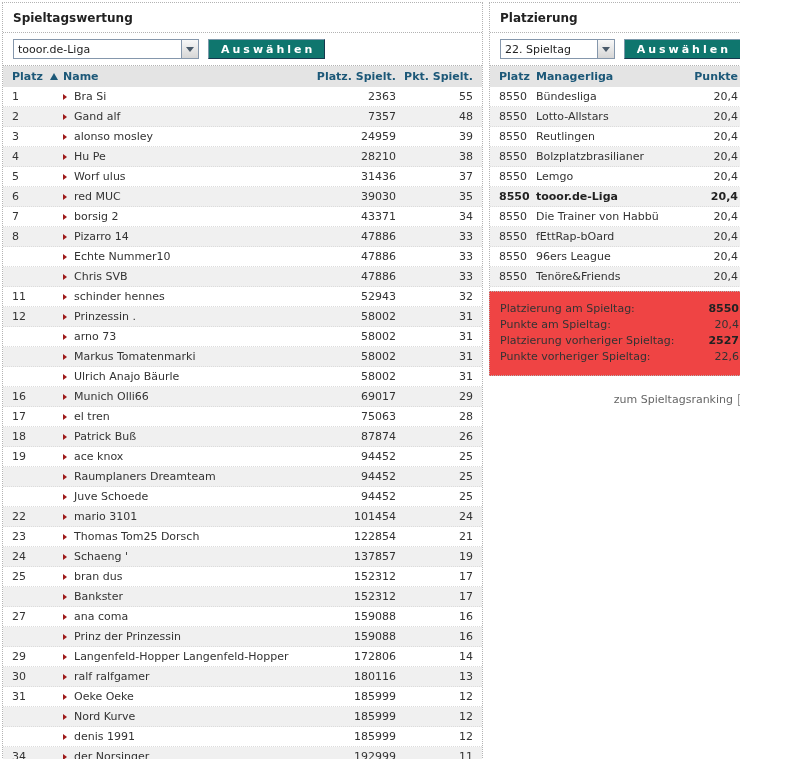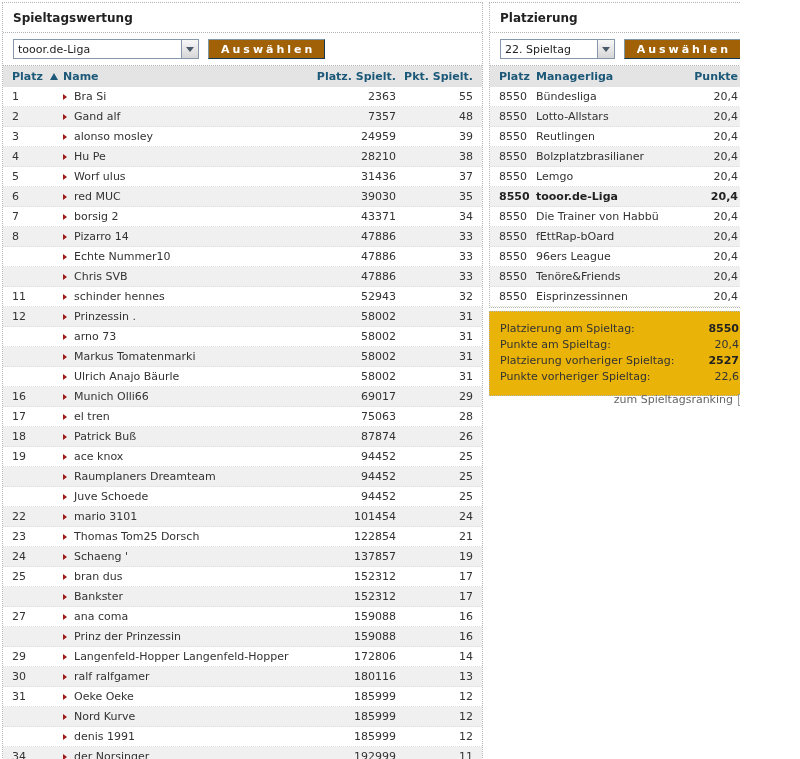--- a/index.html
+++ b/index.html
@@ -22,21 +22,21 @@
   .select .val { flex:1; padding:3px 4px 0 4px; white-space:nowrap; overflow:hidden; color:#222; }
   .select .arrow-box { width:17px; border-left:1px solid #8597ac;
             background:linear-gradient(#f8f8f8,#d6d6d6); display:flex; align-items:center;
             justify-content:center; }
   .select .arrow-box .chev { width:0; height:0; border-left:4px solid transparent;
             border-right:4px solid transparent; border-top:5px solid #4a5a6a; }
   .select-league { width:186px; }
   .select-matchday { width:128px;justify-content:flex-end; }
 
   .btn { height:20px; display:flex; align-items:center; padding:0 9px 0 12px;
-         background:#a16207; color:#fff; font-size:11px; font-weight:bold;
+         background:#0f766e; color:#fff; font-size:11px; font-weight:bold;
          letter-spacing:3px; cursor:pointer;
          border-top:1px solid #7d99ab; border-left:1px solid #7d99ab;
          border-bottom:1px solid #16384e; border-right:1px solid #16384e; }
 
   .thead { display:flex; height:21px; align-items:center; background:#e4e4e4;
            color:#1c5878; font-weight:bold; }
   .tr { display:flex; height:20px; line-height:19px; border-bottom:1px dotted #dcdcdc;
         background:#fff; }
   .tr.alt { background:#f0f0f0; }
   .tr.bold { font-weight:bold; color:#222; }
@@ -51,22 +51,22 @@
   .c-platz2 { width:46px; padding-left:9px; }
   .c-liga   { flex:1; }
   .c-punkte { width:70px; text-align:right; padding-right:13px; }
 
   .bullet { width:0; height:0; border-left:4px solid #9e1a1a; border-top:3px solid transparent;
             border-bottom:3px solid transparent; margin-right:7px; flex:0 0 auto; }
   .sort-asc { display:inline-block; width:0; height:0; border-left:4px solid transparent;
             border-right:4px solid transparent; border-bottom:7px solid #1c5878;
             margin-left:7px; }
 
-  .summary-box { position:absolute; left:489px; top:311px; width:263px;
-                 border:1px dotted #b3b3b3; padding:9px 12px 10px 10px; background:#eab308; }
+  .summary-box { position:absolute; left:489px; top:291px; width:263px;
+                 border:1px dotted #b3b3b3; padding:9px 12px 10px 10px; background:#ef4444; }
   .summary-row { display:flex; justify-content:space-between; line-height:16px; }
   .summary-row .s-val { text-align:right; color:#333; }
   .summary-row.bold .s-val { font-weight:bold; color:#222; }
 
   .ranklink { position:absolute; left:489px; top:393px; width:263px; display:flex;
               justify-content:flex-end; align-items:center; gap:5px; color:#666;
               cursor:pointer; padding-right:2px; }
   .plus-box { width:12px; height:12px; border:1px solid #999; background:#f4f4f4;
               color:#666; font-size:10px; line-height:10px; text-align:center; }
 

